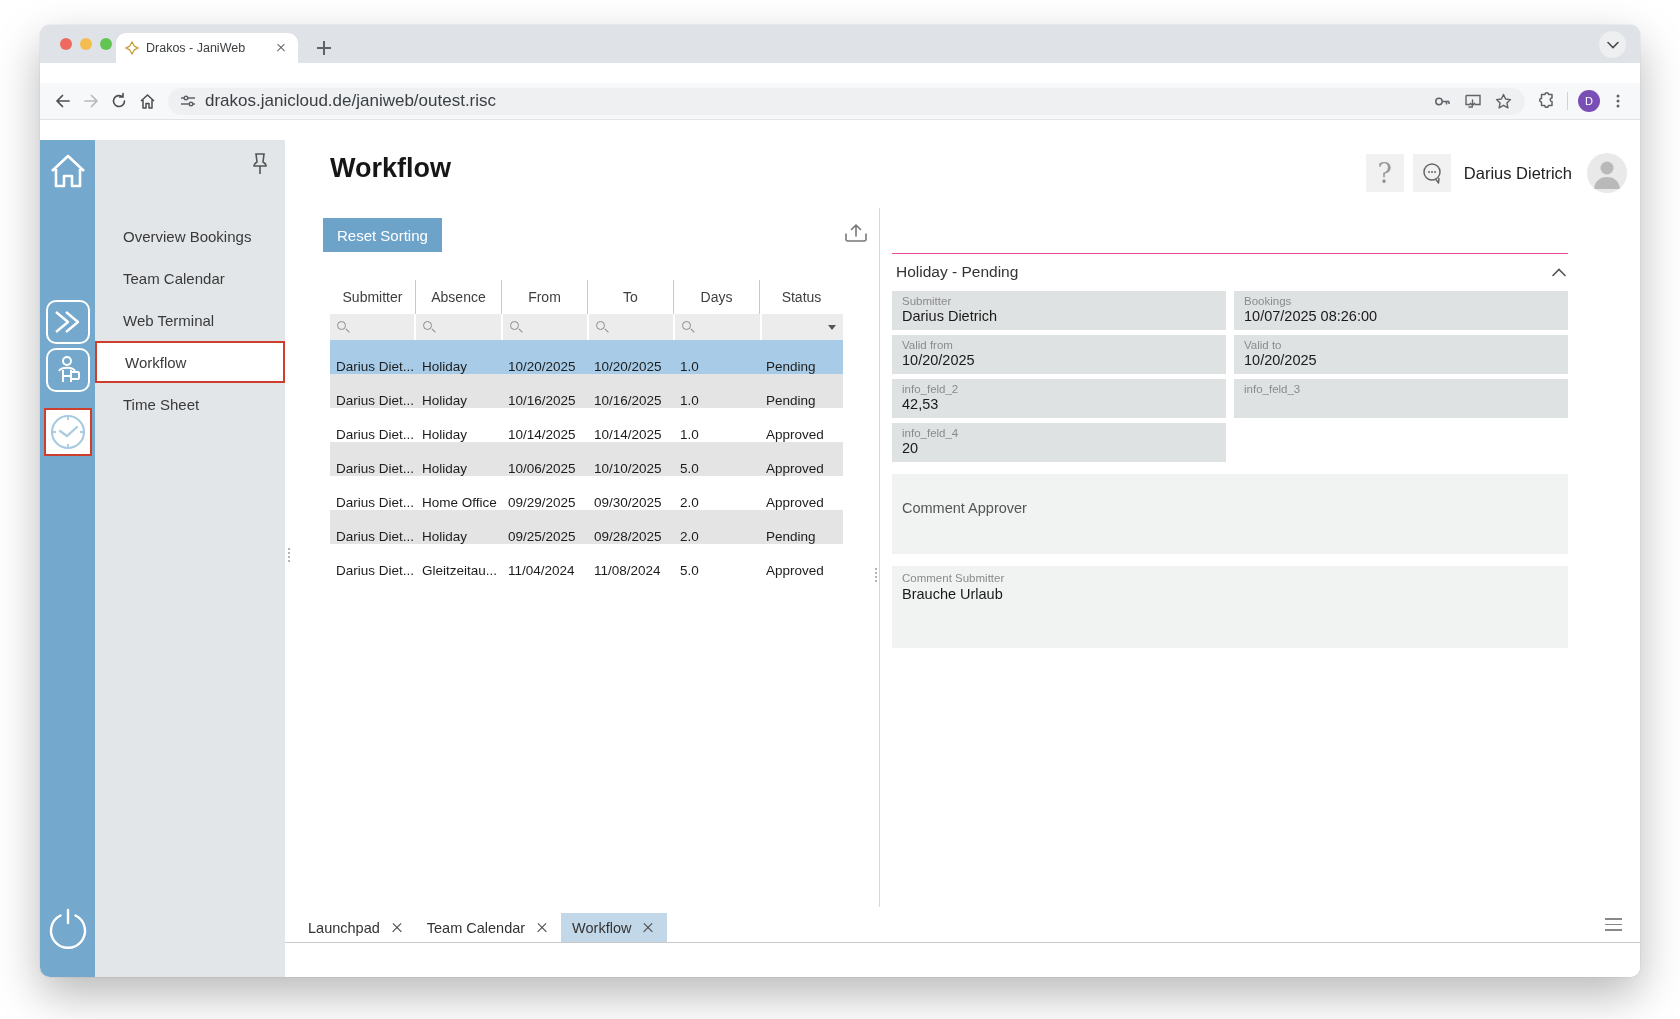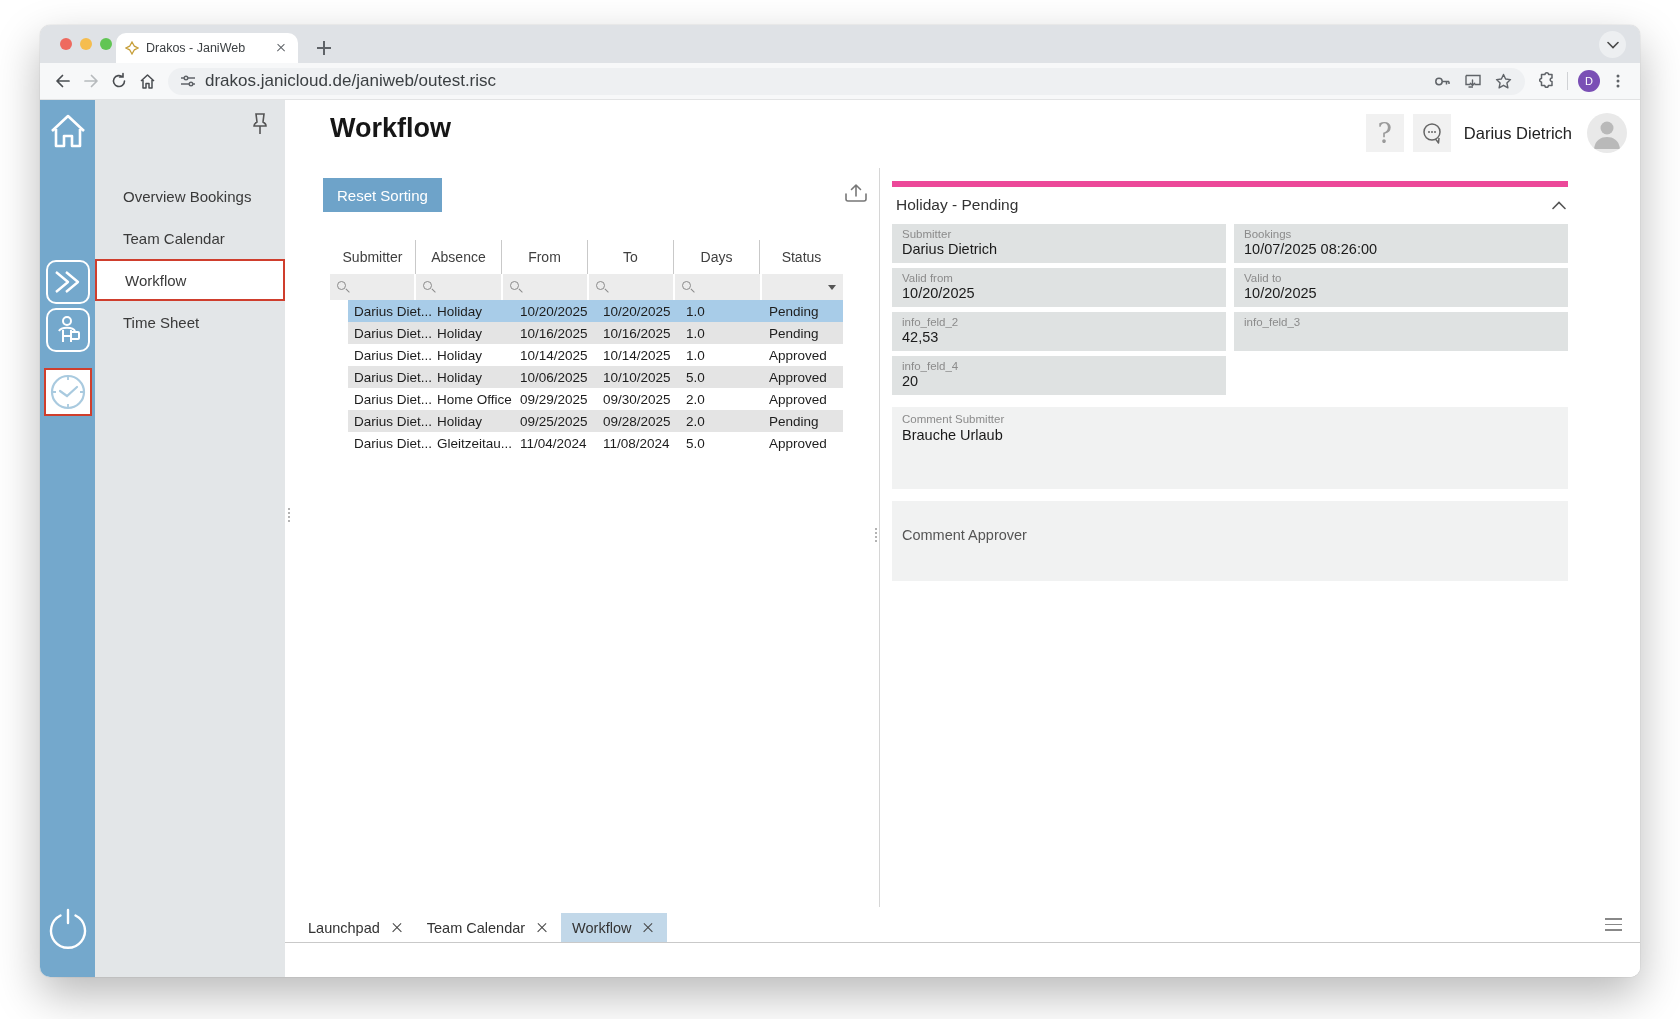--- a/index.html
+++ b/index.html
@@ -1,21 +1,21 @@
 <!DOCTYPE html>
 <html><head>
 <meta charset="utf-8">
 <style>
   * { margin:0; padding:0; box-sizing:border-box; }
   html,body { width:1680px; height:1019px; background:#ffffff; font-family:"Liberation Sans", sans-serif; overflow:hidden; }
 
   .window { position:absolute; left:40px; top:25px; width:1600px; height:952px;
             border-radius:10px; overflow:hidden; background:#fff;
             box-shadow:0 18px 45px rgba(0,0,0,.28), 0 0 1px rgba(0,0,0,.35);
-            display:flex; flex-direction:column; }
+            display:flex; flex-direction:column;gap:20px; }
 
   
   .tabstrip { height:38px; background:#dfe2e6; position:relative; flex-shrink:0; }
   .traffic { position:absolute; left:20px; top:13px; display:flex; gap:8px; }
   .light { width:12px; height:12px; border-radius:50%; }
   .light.red{background:#ee6a5f;} .light.yellow{background:#f5bd4f;} .light.green{background:#61c554;}
   .chrome-tab { position:absolute; left:76px; top:8px; width:182px; height:30px; background:#fff;
                 border-radius:10px 10px 0 0; display:flex; align-items:center; padding:0 9px; gap:7px; }
   .tab-title { font-size:12.5px; color:#3c4043; flex:1; white-space:nowrap; overflow:hidden; }
   .xmark { position:relative; width:16px; height:16px; flex-shrink:0; cursor:pointer; }
@@ -73,31 +73,31 @@
   .grid-head { display:flex; height:34px; align-items:center; }
   .gh-cell { font-size:14px; color:#3f3f3f; text-align:center; height:100%; display:flex; align-items:center; justify-content:center; cursor:pointer; }
   .gh-cell:not(:last-child){ border-right:1px solid #c9c9c9; }
   .filter-row { display:flex; height:26px; }
   .f-cell { background:#ececec; height:100%; margin-right:2px; position:relative; cursor:text; }
   .f-cell:last-child { margin-right:0; cursor:pointer; }
   .mag { position:absolute; left:7px; top:7px; width:9px; height:9px; border:1.4px solid #8b8b8b; border-radius:50%; }
   .mag::after { content:""; position:absolute; left:7px; top:8px; width:5px; height:1.4px; background:#8b8b8b; transform:rotate(45deg); }
   .caret-down { position:absolute; right:7px; top:11px; width:0; height:0;
                 border-left:4px solid transparent; border-right:4px solid transparent; border-top:5px solid #555; }
-  .grid-row { display:flex; height:22px; align-items:center; font-size:13.5px; color:#1d1d1d; cursor:pointer;margin-left:18px; }
+  .grid-row { display:flex; height:34px; align-items:flex-end; font-size:13.5px; color:#1d1d1d; cursor:pointer; }
   .grid-row.sel { background:#a8cce8; }
   .grid-row.alt { background:#e4e4e4; }
   .gc { padding-left:6px; white-space:nowrap; overflow:hidden; }
   .c0{width:86px;} .c1{width:86px;} .c2{width:86px;} .c3{width:86px;} .c4{width:86px;} .c5{width:83px;}
 
   .handle { position:absolute; display:flex; flex-direction:column; gap:2px; }
   .handle i { width:2px; height:2px; background:#9a9a9a; border-radius:50%; display:block; }
 
   .right-panel { flex:1; min-width:0; padding:13px 72px 0 12px; position:relative; }
-  .detail-wrap { border-top:6px solid #ec4899; }
+  .detail-wrap { border-top:1px solid #ec4899;margin-top:32px; }
   .detail-header { display:flex; align-items:center; justify-content:space-between; padding:9px 2px 10px 4px; }
   .detail-title { font-size:15.5px; color:#333; }
   .fields { display:grid; grid-template-columns:1fr 1fr; gap:5px 8px; }
   .field { background:#dfe2e2; min-height:36px; padding:4px 10px 5px; }
   .f-lbl { font-size:11.5px; color:#8b8b8b; }
   .f-val { font-size:14.5px; color:#1a1a1a; margin-top:1px; min-height:17px; }
   .comment { background:#f1f2f2; margin-top:12px; padding:6px 10px; }
   .comment.submitter { height:82px; }
   .comment.approver { height:80px; margin-top:12px; }
   .comment.approver .f-lbl { font-size:14.5px; color:#555; padding-top:20px; }
@@ -274,20 +274,23 @@
             </g>
           </svg>
       </span>
       <div class="menu-items">
         <div class="menu-item">
             <span>Overview Bookings</span>
           </div>
         <div class="menu-item">
             <span>Team Calendar</span>
           </div>
+        <div class="menu-item">
+            <span>Web Terminal</span>
+          </div>
         <div class="menu-item selected">
             <span>Workflow</span>
           </div>
         <div class="menu-item">
             <span>Time Sheet</span>
           </div>
       </div>
     </div>
 
     <div class="content">
@@ -471,26 +474,26 @@
               <div class="field">
                 <div class="f-lbl">info_feld_3</div>
                 <div class="f-val"></div>
               </div>
               <div class="field">
                 <div class="f-lbl">info_feld_4</div>
                 <div class="f-val">20</div>
               </div>
             </div>
 
+            <div class="comment approver">
+              <div class="f-lbl">Comment Approver</div>
+            </div>
             <div class="comment submitter">
               <div class="f-lbl">Comment Submitter</div>
               <div class="c-val">Brauche Urlaub</div>
-            </div>
-            <div class="comment approver">
-              <div class="f-lbl">Comment Approver</div>
             </div>
 
           </div>
         </div>
       </div>
 
       <div class="bottom-tabs">
         <div class="btab">
           <span>Launchpad</span>
           <span class="xmark"></span>

